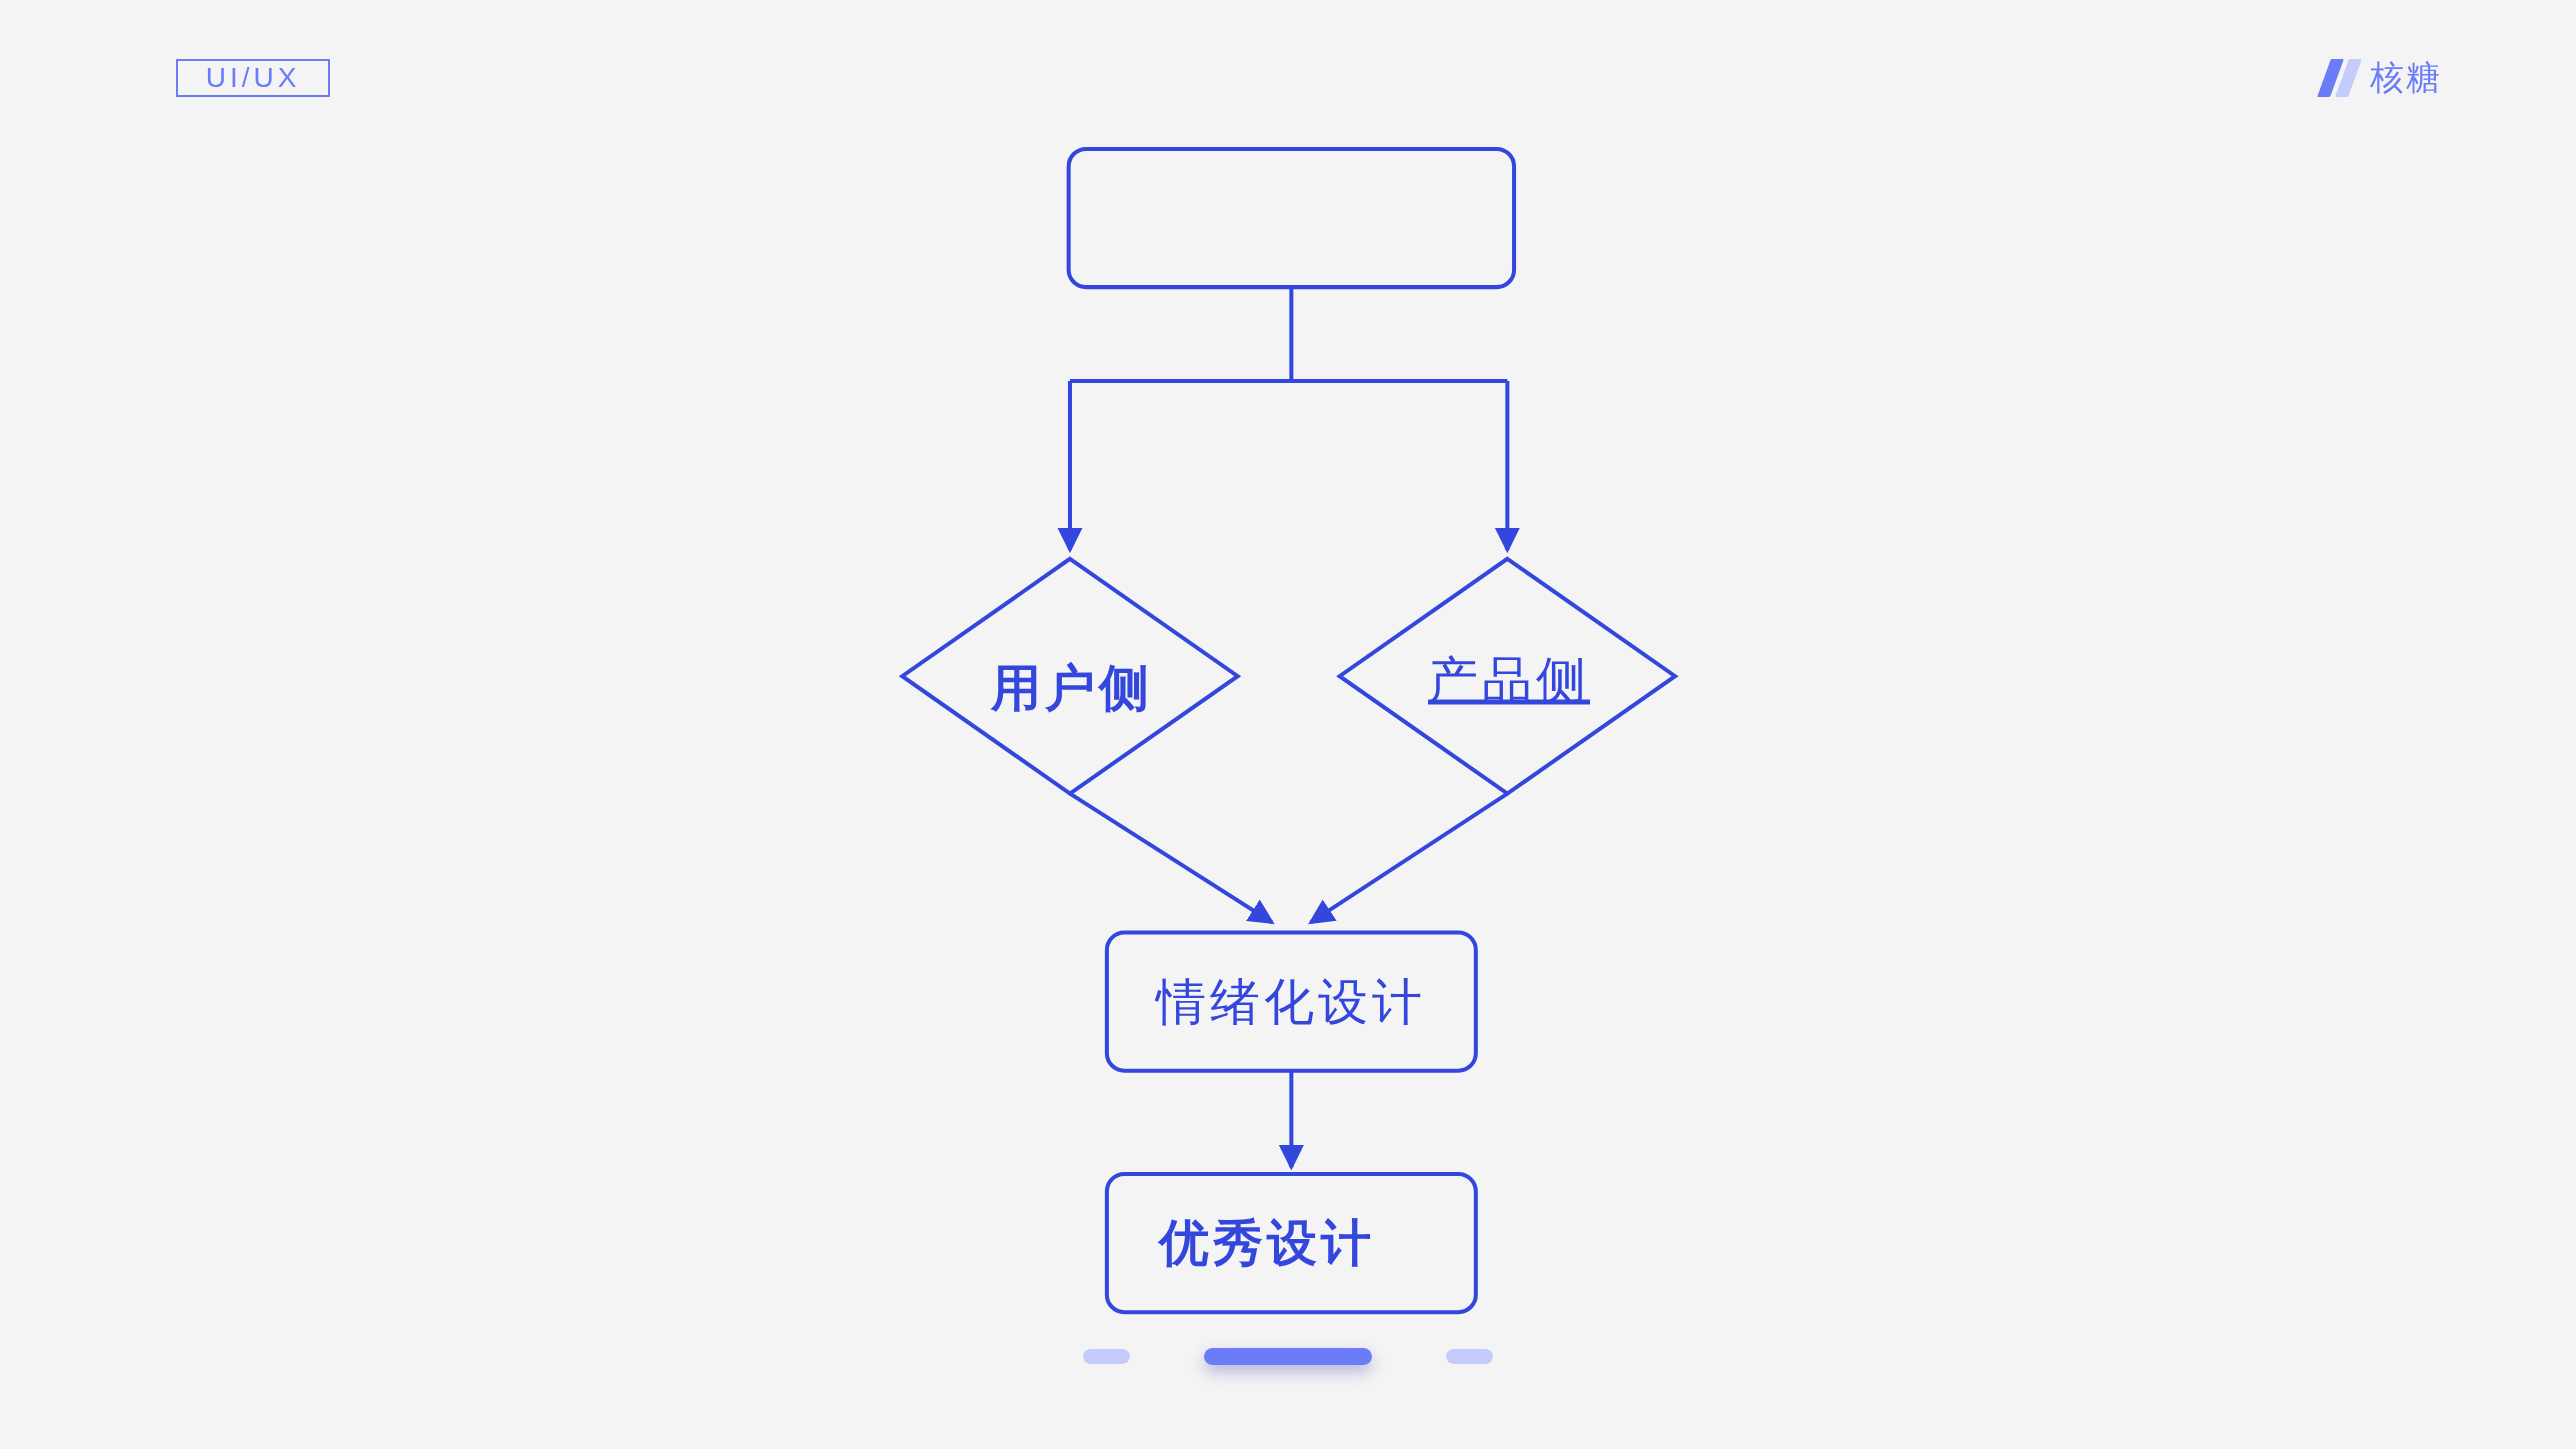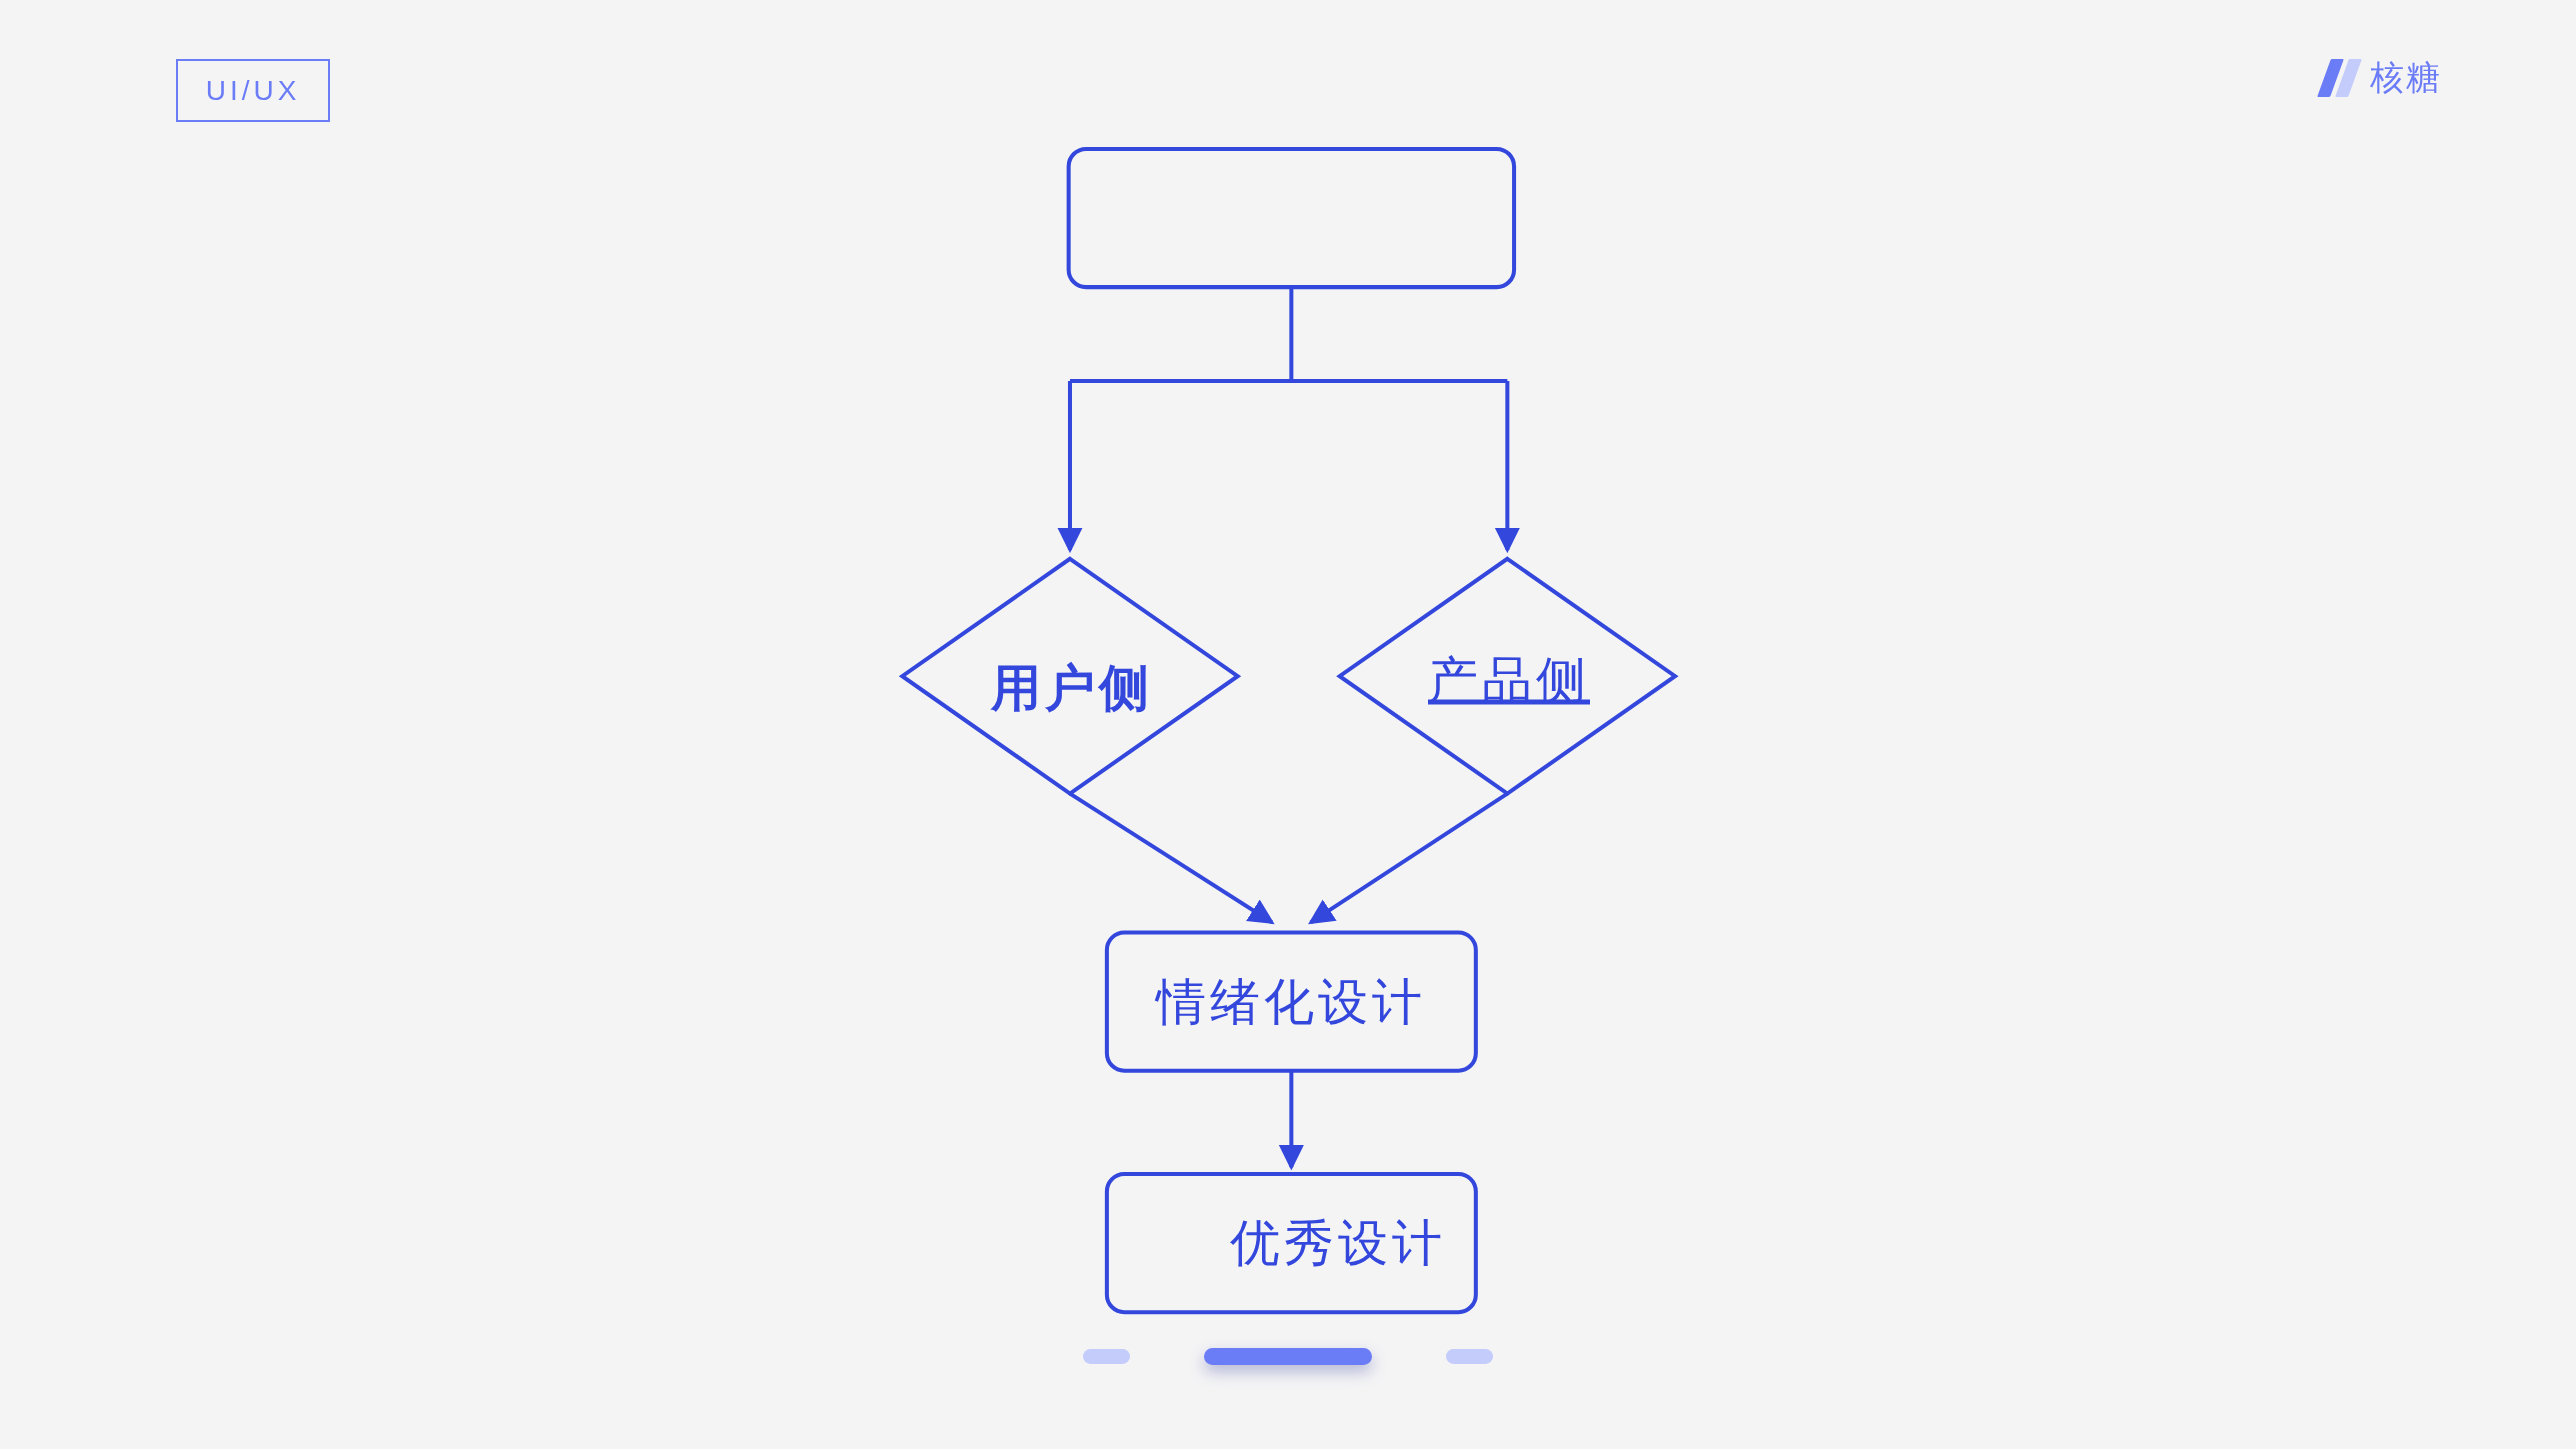--- a/index.html
+++ b/index.html
@@ -8,21 +8,21 @@
     background:#f4f4f5;
     font-family:"Liberation Sans","DejaVu Sans",sans-serif;
     overflow:hidden;
     position:relative;
   }
   .stage{position:absolute;inset:0;}
 
   
   .uiux-badge{
     position:absolute;left:176px;top:59px;
-    width:154px;height:63px;
+    width:154px;height:38px;
     border:2px solid #6b7cf7;
     box-sizing:border-box;
     display:flex;align-items:center;justify-content:center;
     letter-spacing:4px;
     font-size:28px;
     color:#6b7cf7;
     font-weight:400;
   }
   .brand{
     position:absolute;right:134px;top:55px;
@@ -109,21 +109,21 @@
 
       <path d="M 1925 1596 L 1925 1740" marker-end="url(#arw)"></path>
 
       <rect x="1650" y="1750" width="550" height="206" rx="26" ry="26"></rect>
     </g>
   </svg>
 
   <div class="node-label" style="left:1072px;top:688px;font-weight:bold;">用户侧</div>
   <div class="node-label" style="left:1509px;top:680px;text-decoration:underline;">产品侧</div>
   <div class="node-label" style="left:1291px;top:1002px;">情绪化设计</div>
-  <div class="node-label" style="left:1338px;top:1243px;">优秀设计</div>
+  <div class="node-label" style="left:1267px;top:1243px;font-weight:bold;">优秀设计</div>
 
   <div class="pager">
     <span class="dot"></span>
     <span class="dot active"></span>
     <span class="dot"></span>
   </div>
 
 </div>
 
 

